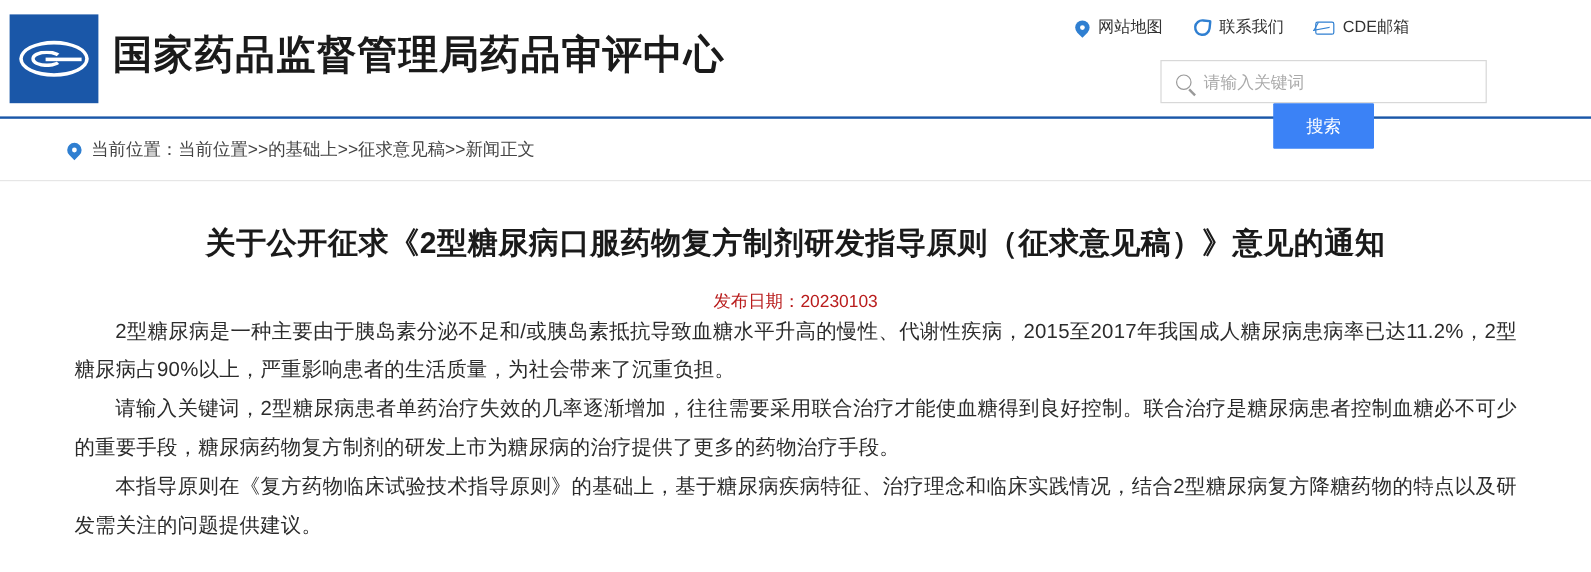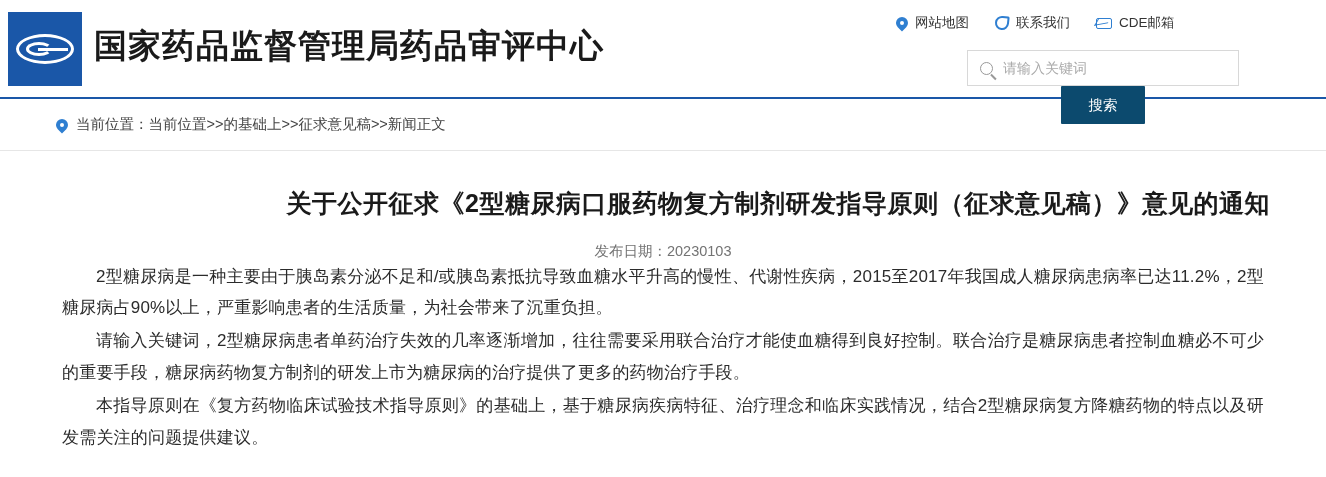--- a/index.html
+++ b/index.html
@@ -182,21 +182,21 @@
     font-size: 14px;
     color: #333;
     padding-left: 10px;
     font-family: "Liberation Sans", sans-serif;
     background: transparent;
   }
   .search-input::placeholder { color: #aaaaaa; }
   .search-btn {
     width: 84px; height: 38px;
     border: 0;
-    background: #0c4a6e;
+    background: #3b82f6;
     color: #ffffff;
     font-size: 14.5px;
     cursor: pointer;
     font-family: "Liberation Sans", sans-serif;
     border-radius: 1px;
   }
 
   
   .breadcrumb-wrap {
     height: 52px;
@@ -237,32 +237,32 @@
     text-decoration: none;
     cursor: pointer;
   }
   .crumb-sep { color: #444444; }
 
   
   .article {
     padding: 0 56px;
   }
   .doc-title {
-    text-align: right;
+    text-align: center;
     font-size: 25px;
     font-weight: bold;
     color: #1a1a1a;
     margin: 36px 0 0 0;
     line-height: 1.3;
     letter-spacing: 0.5px;
   }
   .doc-date {
     text-align: center;
     font-size: 14.5px;
-    color: #737373;
+    color: #b91c1c;
     margin-top: 22px;
   }
   .doc-body {
     padding: 0 6px;
   }
   .doc-body p {
     font-size: 17px;
     line-height: 1.85;
     color: #2b2b2b;
     margin: 0 0 2px 0;

